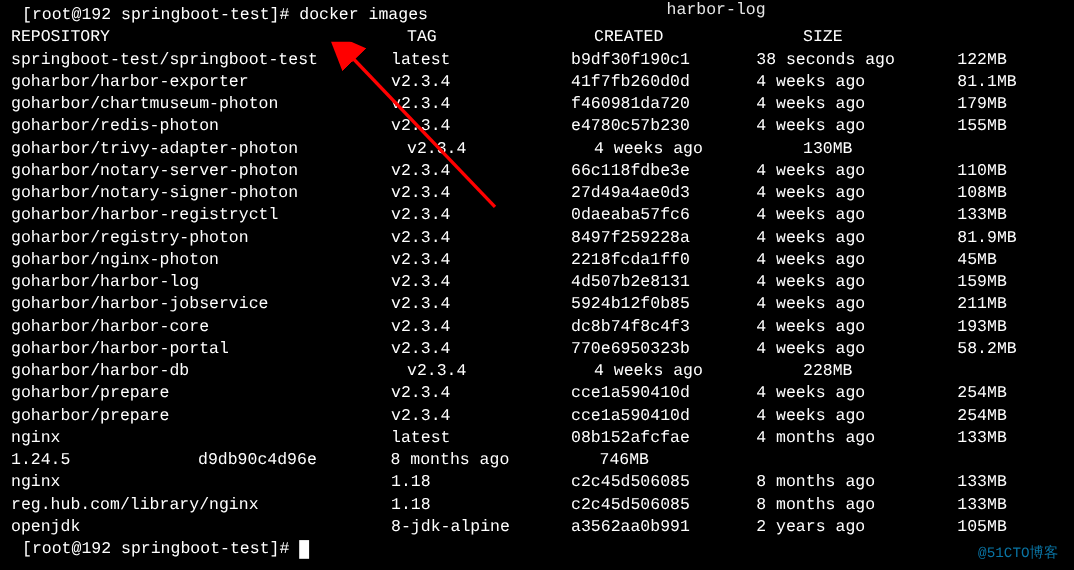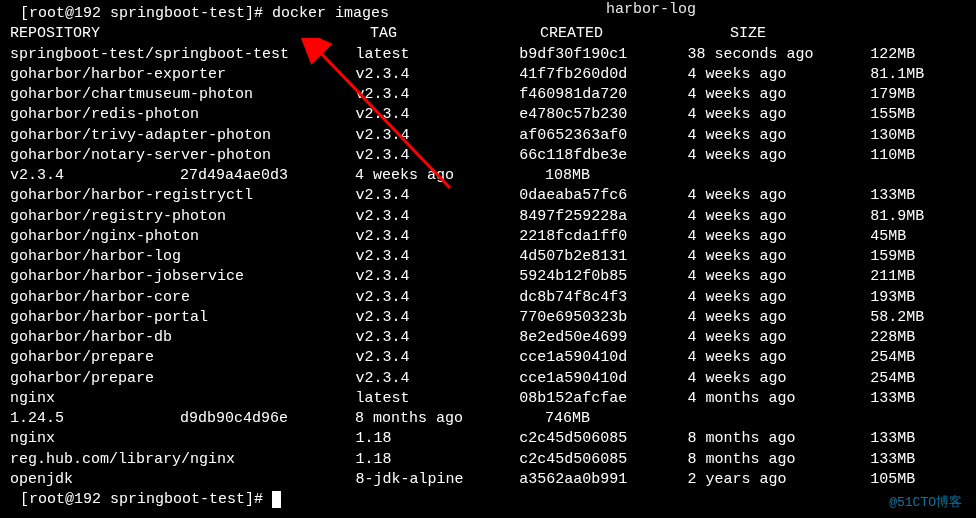--- a/index.html
+++ b/index.html
@@ -94,32 +94,32 @@
     <div class="data-row">
       <span class="col-repo">goharbor/redis-photon</span>
       <span class="col-tag">v2.3.4</span>
       <span class="col-id">e4780c57b230</span>
       <span class="col-created">4 weeks ago</span>
       <span class="col-size">155MB</span>
     </div>
     <div class="data-row">
       <span class="col-repo">goharbor/trivy-adapter-photon</span>
       <span class="col-tag">v2.3.4</span>
-      <span class="col-id">af0652363af0</span>
       <span class="col-created">4 weeks ago</span>
       <span class="col-size">130MB</span>
     </div>
     <div class="data-row">
       <span class="col-repo">goharbor/notary-server-photon</span>
       <span class="col-tag">v2.3.4</span>
       <span class="col-id">66c118fdbe3e</span>
       <span class="col-created">4 weeks ago</span>
       <span class="col-size">110MB</span>
     </div>
     <div class="data-row">
+      <span class="col-repo">goharbor/notary-signer-photon</span>
       <span class="col-tag">v2.3.4</span>
       <span class="col-id">27d49a4ae0d3</span>
       <span class="col-created">4 weeks ago</span>
       <span class="col-size">108MB</span>
     </div>
     <div class="data-row">
       <span class="col-repo">goharbor/harbor-registryctl</span>
       <span class="col-tag">v2.3.4</span>
       <span class="col-id">0daeaba57fc6</span>
       <span class="col-created">4 weeks ago</span>
@@ -163,21 +163,20 @@
     <div class="data-row">
       <span class="col-repo">goharbor/harbor-portal</span>
       <span class="col-tag">v2.3.4</span>
       <span class="col-id">770e6950323b</span>
       <span class="col-created">4 weeks ago</span>
       <span class="col-size">58.2MB</span>
     </div>
     <div class="data-row">
       <span class="col-repo">goharbor/harbor-db</span>
       <span class="col-tag">v2.3.4</span>
-      <span class="col-id">8e2ed50e4699</span>
       <span class="col-created">4 weeks ago</span>
       <span class="col-size">228MB</span>
     </div>
     <div class="data-row">
       <span class="col-repo">goharbor/prepare</span>
       <span class="col-tag">v2.3.4</span>
       <span class="col-id">cce1a590410d</span>
       <span class="col-created">4 weeks ago</span>
       <span class="col-size">254MB</span>
     </div>

